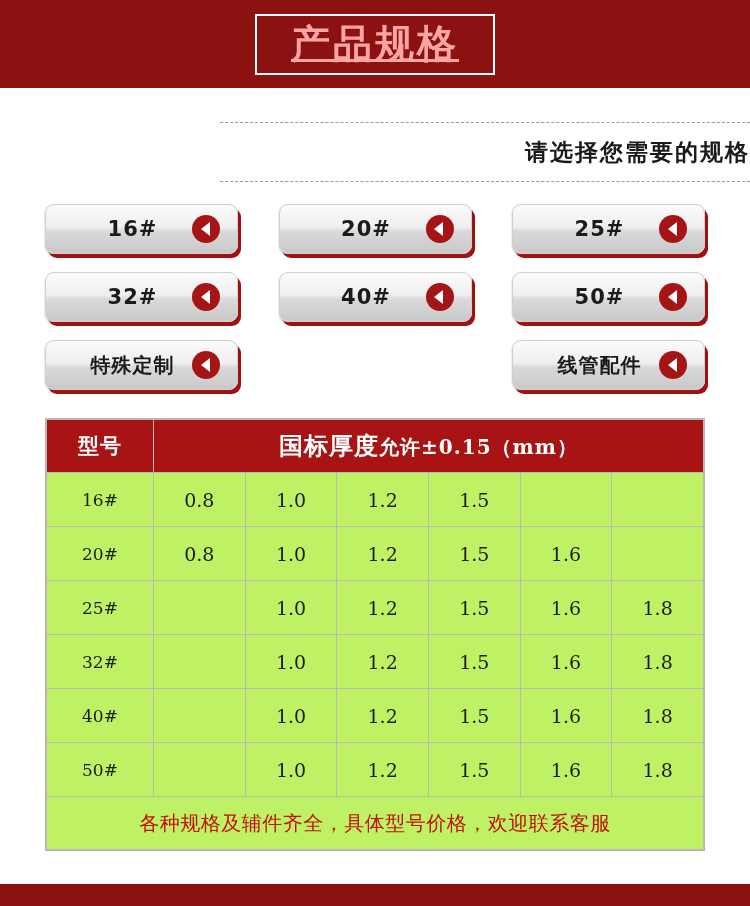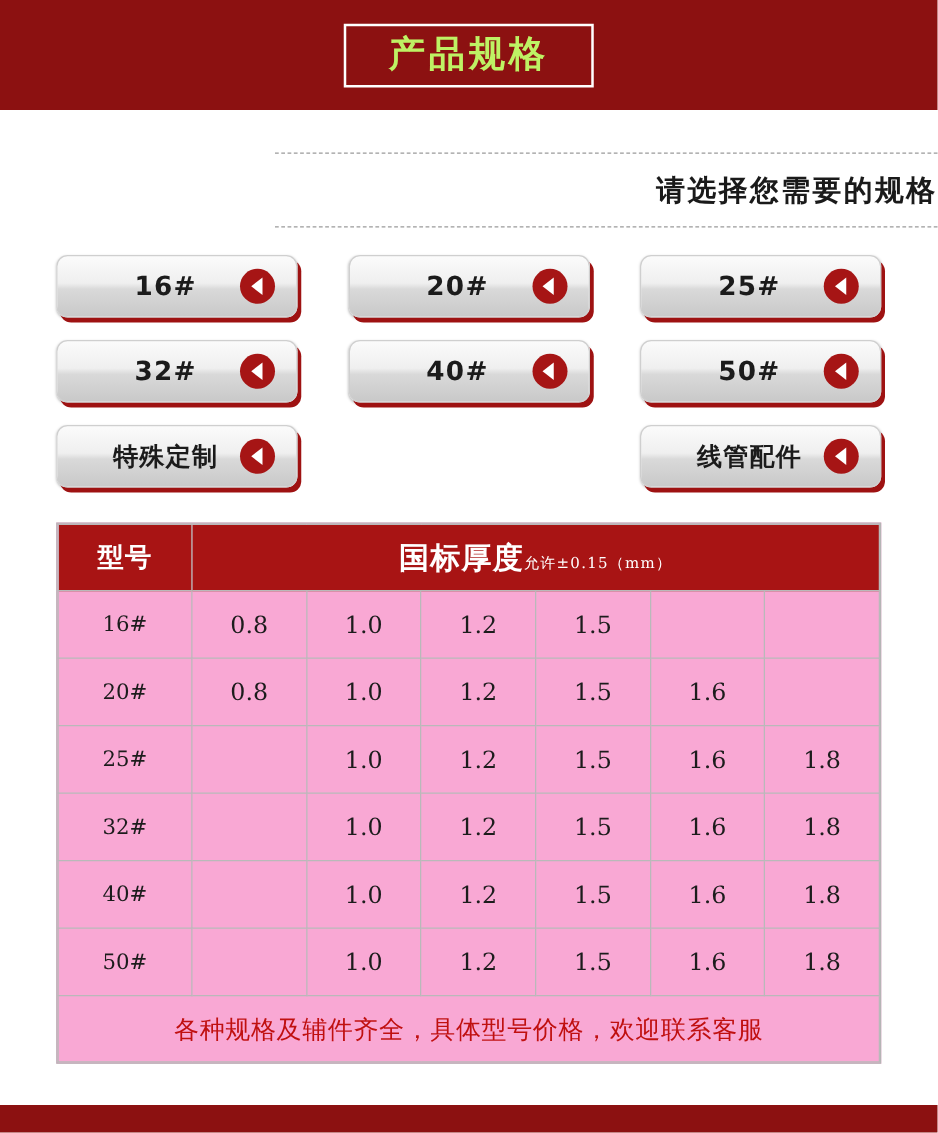--- a/index.html
+++ b/index.html
@@ -31,26 +31,27 @@
     justify-content: center;
   }
   .banner-box {
     border: 2px solid #ffffff;
     padding: 8px 34px 10px 34px;
     display: flex;
     align-items: center;
     justify-content: center;
   }
   .banner-title {
-    color: #bef264;
-    font-size: 29px;
+    color: #fca5a5;
+    font-size: 39px;
     font-weight: bold;
     letter-spacing: 3px;
     line-height: 1;
     font-family: "DejaVu Sans", "Liberation Sans", sans-serif;
+    text-decoration: underline;
   }
   
   .subtitle-wrap {
     margin-top: 34px;
     width: 750px;
     display: flex;
     flex-direction: column;
     align-items: flex-end;
   }
   .dash-line {
@@ -120,21 +121,21 @@
     border-bottom: 7px solid transparent;
     border-right: 9px solid #ffffff;
     margin-right: 2px;
   }
   
   .table-wrap {
     margin: 28px auto 0 auto;
     width: 660px;
     border: 1px solid #b5b5b5;
     box-sizing: border-box;
-    background: #f9a8d4;
+    background: #bef264;
   }
   table.spec-table {
     border-collapse: collapse;
     width: 100%;
     table-layout: fixed;
   }
   table.spec-table td, table.spec-table th {
     border: 1px solid #b9b9b9;
     text-align: center;
     vertical-align: middle;
@@ -150,22 +151,22 @@
     border-color: #a81414;
   }
   thead th.h-model {
     width: 104px;
   }
   .hd-main {
     font-size: 24px;
     font-weight: bold;
   }
   .hd-sub {
-    font-size: 12px;
-    font-weight: normal;
+    font-size: 20px;
+    font-weight: bold;
   }
   tbody td {
     height: 51px;
     font-size: 19px;
     color: #1c1c1c;
   }
   tbody td.model {
     font-size: 17px;
   }
   tfoot td {

